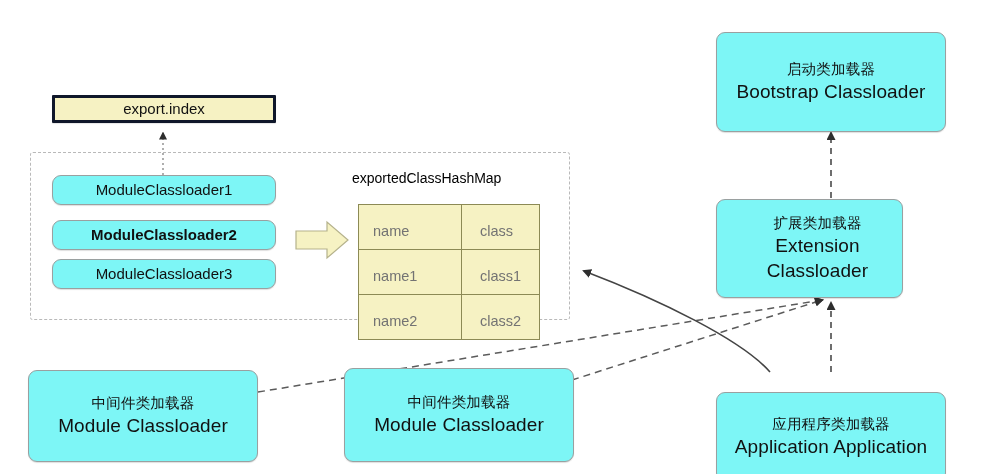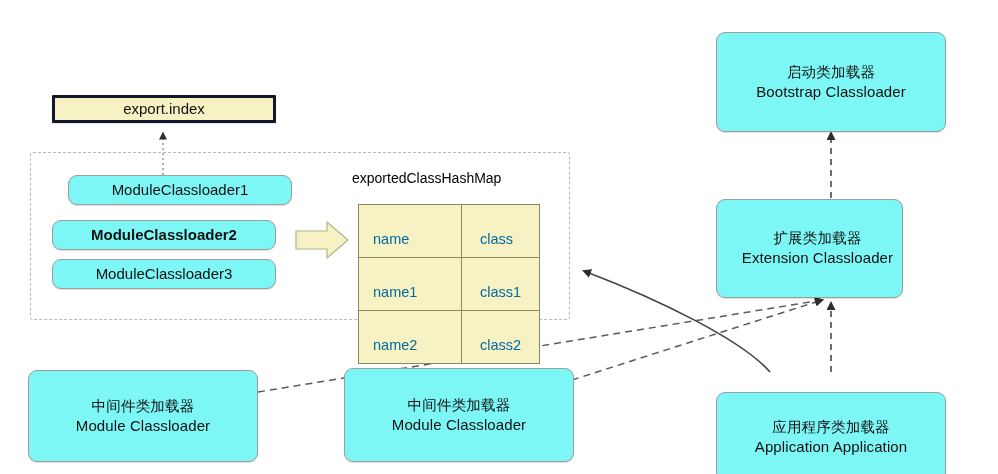--- a/index.html
+++ b/index.html
@@ -32,21 +32,21 @@
     border-radius:9px;
     box-shadow:0 1px 1px rgba(0,0,0,.13);
   }
   .yellowbox{
     background:#f6f2c3;
     border:3px solid #0f172a;
     border-radius:1px;
     box-shadow:0 1px 1px rgba(0,0,0,.10);
   }
   .ln-cn{font-size:14.5px;letter-spacing:.2px;}
-  .ln-en{font-size:15px;letter-spacing:.1px;}
+  .ln-en{font-size:19px;letter-spacing:.1px;}
   .single{font-size:15px;}
 
   
   .group-box{
     position:absolute;
     box-sizing:border-box;
     border:1.5px dashed #b9b9b9;
     border-radius:3px;
     background:transparent;
   }
@@ -58,23 +58,23 @@
   }
   
   .maptable{
     position:absolute;
     border-collapse:collapse;
     background:#f6f2c3;
     table-layout:fixed;
   }
   .maptable td{
     border:1.4px solid #8c8a55;
-    color:#0369a1;
+    color:#737373;
     font-size:14.5px;
-    padding:20px 0 4px 14px;
+    padding:12px 0 4px 14px;
     height:28px;
     text-align:left;
     background:#f6f2c3;
   }
   .maptable td.c2{padding-left:18px;}
   
   #wires{
     position:absolute;
     left:0;top:0;
     width:998px;height:474px;
@@ -134,21 +134,21 @@
   </svg>
 
   <div class="node yellowbox single" style="left:52px;top:95px;width:224px;height:28px;">
     <span>export.index</span>
   </div>
 
   <div class="group-box" style="left:30px;top:152px;width:540px;height:168px;"></div>
 
   <div class="group-caption" style="left:352px;top:170px;">exportedClassHashMap</div>
 
-  <div class="node cyan single" style="left:68px;top:175px;width:224px;height:30px;align-items:center;">
+  <div class="node cyan single" style="left:52px;top:175px;width:224px;height:30px;align-items:center;">
     <span>ModuleClassloader1</span>
   </div>
   <div class="node cyan single" style="left:52px;top:220px;width:224px;height:30px;font-weight:bold;">
     <span>ModuleClassloader2</span>
   </div>
   <div class="node cyan single" style="left:52px;top:259px;width:224px;height:30px;">
     <span>ModuleClassloader3</span>
   </div>
 
   <table class="maptable" style="left:358px;top:204px;width:182px;">

